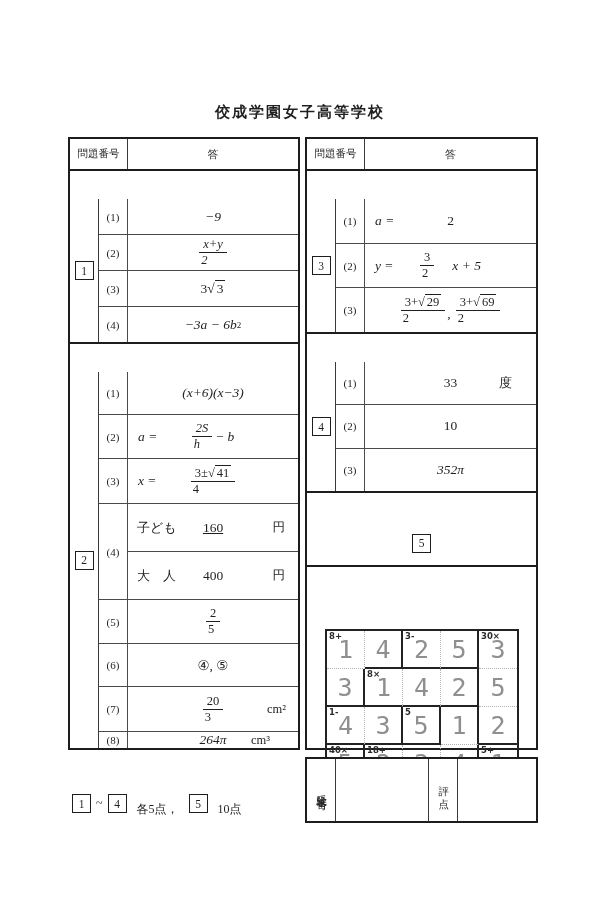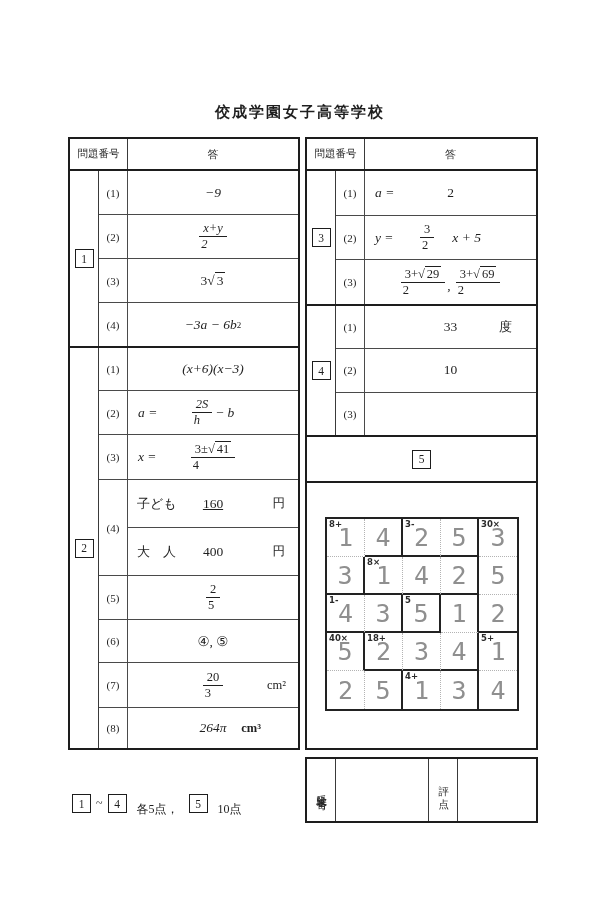--- a/index.html
+++ b/index.html
@@ -11,21 +11,21 @@
   .page{position:absolute;inset:0;}
 
   
   .title{position:absolute;top:80px;left:0;width:600px;text-align:center;
     font-size:15px;letter-spacing:1px;}
   .school{position:absolute;top:103px;left:0;width:600px;text-align:center;
     font-size:15px;font-weight:bold;letter-spacing:2px;}
 
   
   .tbl{position:absolute;border:2px solid #1d1d1d;background:#fff;box-sizing:border-box;
-    display:flex;flex-direction:column;}
+    display:flex;flex-direction:column;gap:28px;}
   .tbl-left{left:68px;top:137px;width:232px;height:613px;}
   .tbl-right{left:305px;top:137px;width:233px;height:613px;}
 
   .thead{display:flex;height:30px;min-height:30px;border-bottom:2px solid #1d1d1d;}
   .th-num{width:57px;min-width:57px;border-right:1px solid #3a3a3a;display:flex;
     align-items:center;justify-content:center;font-size:10.5px;}
   .th-ans{flex:1;display:flex;align-items:center;justify-content:center;font-size:11px;}
 
   .sec{display:flex;border-bottom:2px solid #1d1d1d;box-sizing:border-box;}
   .sec:last-child{border-bottom:none;}
@@ -215,21 +215,21 @@
                 <span class="fnum">20</span>
                 <span class="fden">3</span>
               </span>
             <span class="unit" style="right:12px;">cm²</span>
           </div>
         </div>
         <div class="row" style="flex:1;">
           <div class="itemcol">(8)</div>
           <div class="anscol">
             <span class="it">264π</span>
-            <span class="unit" style="right:37px;font-weight:bold;">cm³</span>
+            <span class="unit" style="right:28px;">cm³</span>
           </div>
         </div>
       </div>
     </div>
   </div>
 
   <div class="tbl tbl-right">
     <div class="thead">
       <div class="th-num">問題番号</div>
       <div class="th-ans">答</div>
@@ -288,20 +288,23 @@
           </div>
         </div>
         <div class="row" style="flex:1;">
           <div class="itemcol">(2)</div>
           <div class="anscol">
               <span>10</span>
             </div>
         </div>
         <div class="row" style="flex:1;">
           <div class="itemcol">(3)</div>
+          <div class="anscol">
+              <span class="it">352π</span>
+            </div>
         </div>
       </div>
     </div>
 
     <div class="fivebar">
       <span class="numbox">5</span>
     </div>
 
     <div class="puzcell">
       <div class="kgrid">

